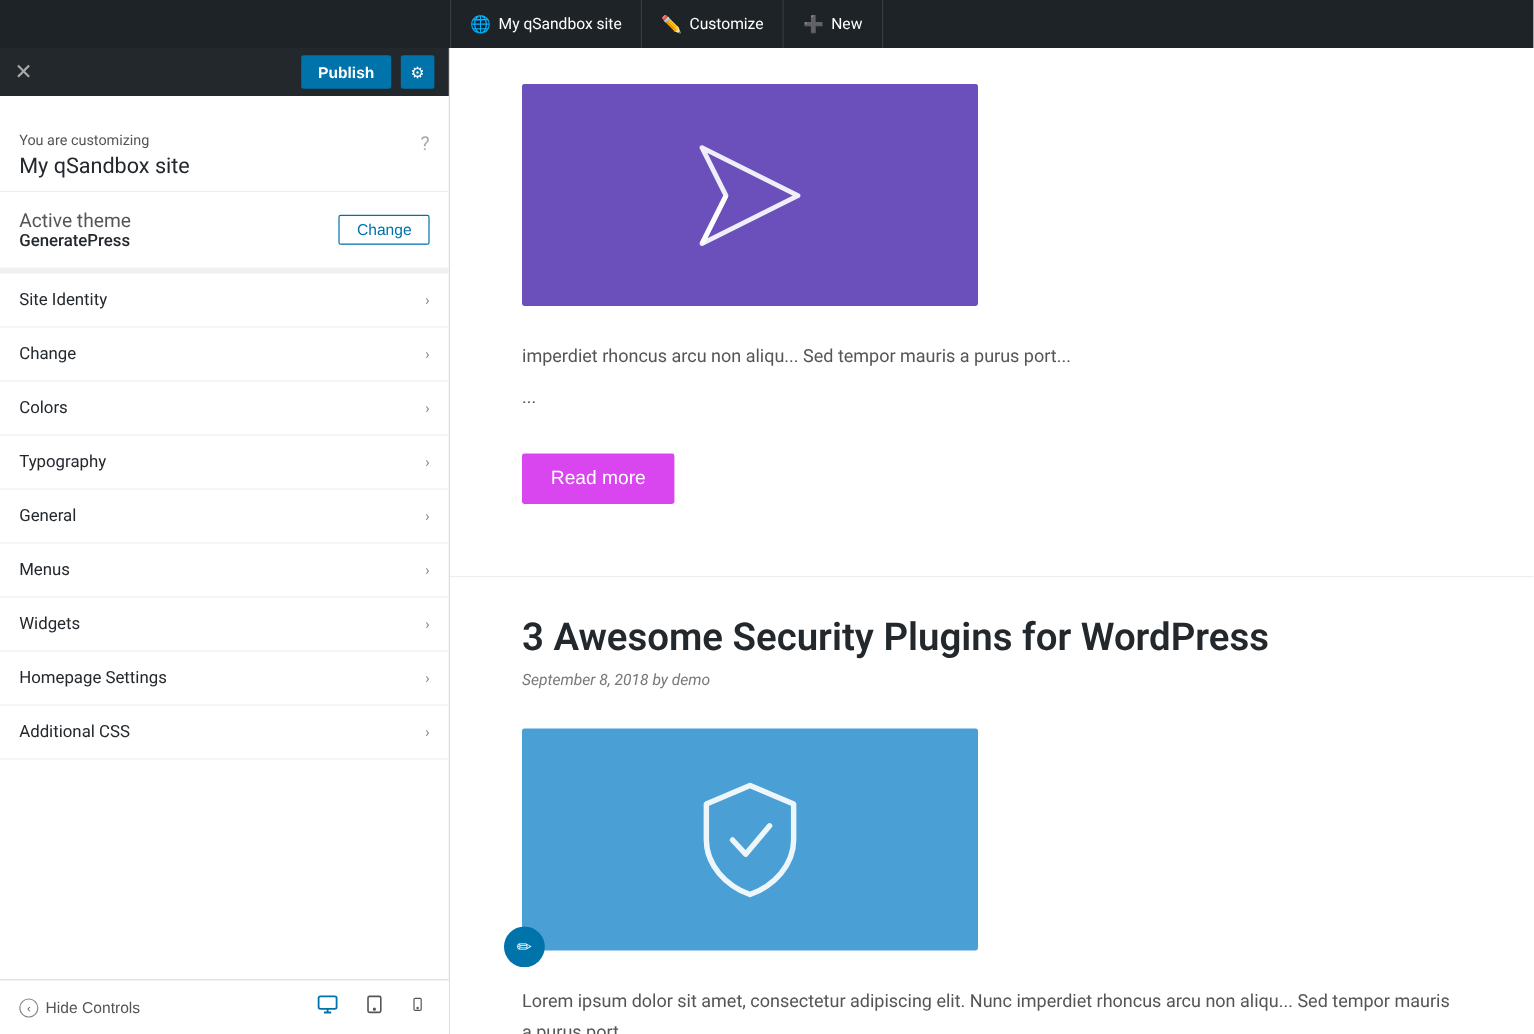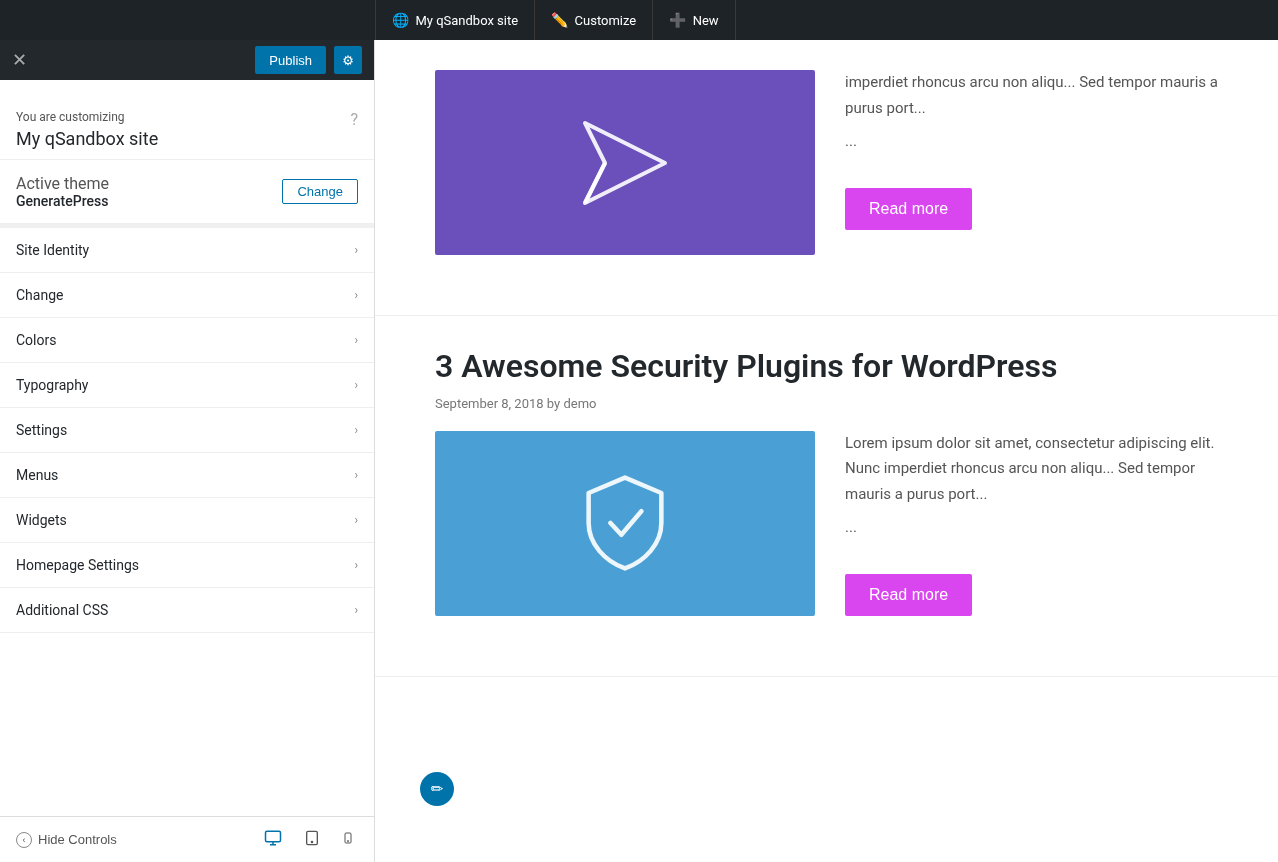--- a/index.html
+++ b/index.html
@@ -76,21 +76,21 @@
       gap: 8px;
     }
     .publish-btn {
       background: #0073aa;
       color: #fff;
       border: none;
       padding: 0 14px;
       height: 28px;
       font-size: 13px;
       cursor: pointer;
-      font-weight: 400;
+      font-weight: 700;
       border-radius: 2px;
     }
     .settings-btn {
       background: #0073aa;
       color: #fff;
       border: none;
       width: 28px;
       height: 28px;
       font-size: 13px;
       cursor: pointer;
@@ -190,20 +190,21 @@
 
     .blog-post-section {
       border-bottom: 1px solid #eee;
       padding: 30px 60px 40px;
     }
 
     .post-top {
       display: flex;
       gap: 30px;
       margin-bottom: 20px;
+      flex-direction: column;
     }
 
     .post-image {
       width: 380px;
       min-width: 380px;
       height: 185px;
       border-radius: 2px;
       overflow: hidden;
       display: flex;
       align-items: center;
@@ -236,21 +237,22 @@
     .post-title {
       font-size: 32px;
       color: #23282d;
       font-weight: 600;
       margin-bottom: 8px;
       line-height: 1.3;
     }
     .post-meta {
       font-size: 13px;
       color: #777;
-      margin-bottom: 20px;
+      margin-bottom: 32px;
+      font-style: italic;
     }
 
     
     .edit-pencil {
       position: fixed;
       bottom: 56px;
       left: 420px;
       width: 34px;
       height: 34px;
       background: #0073aa;
@@ -329,21 +331,21 @@
       </div>
       <div class="sidebar-menu-item">
         <span>Colors</span>
         <span class="chevron">›</span>
       </div>
       <div class="sidebar-menu-item">
         <span>Typography</span>
         <span class="chevron">›</span>
       </div>
       <div class="sidebar-menu-item">
-        <span>Settings</span>
+        <span>General</span>
         <span class="chevron">›</span>
       </div>
       <div class="sidebar-menu-item">
         <span>Menus</span>
         <span class="chevron">›</span>
       </div>
       <div class="sidebar-menu-item">
         <span>Widgets</span>
         <span class="chevron">›</span>
       </div>

